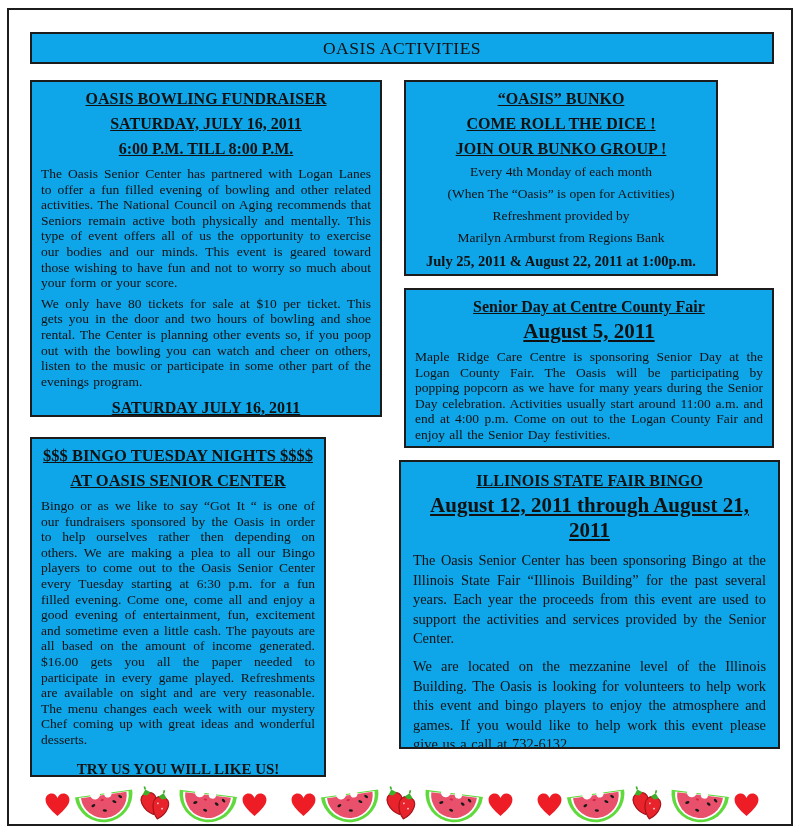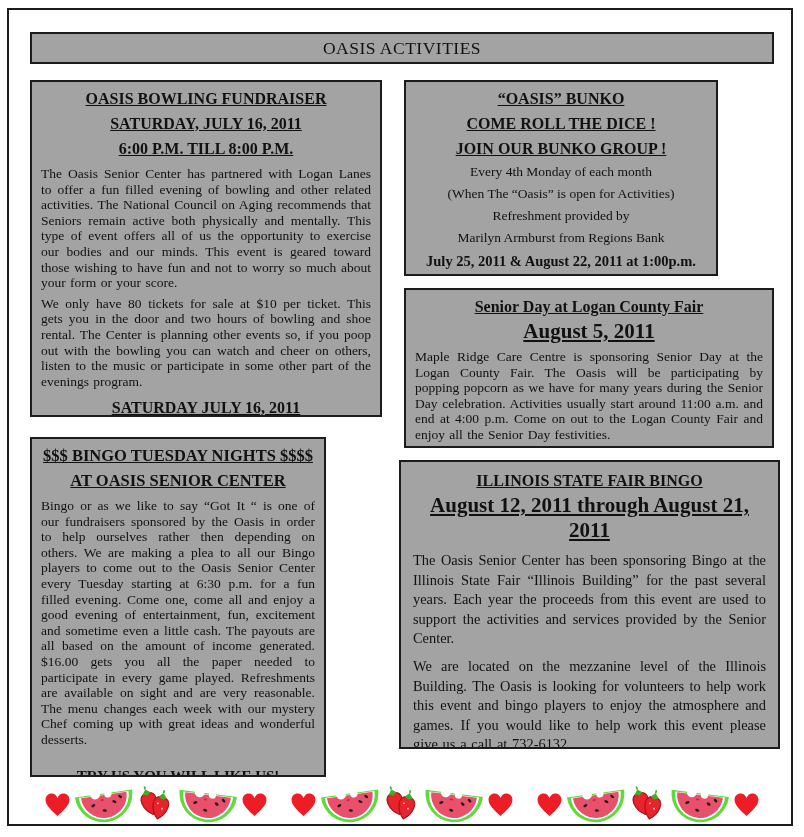--- a/index.html
+++ b/index.html
@@ -7,21 +7,21 @@
     position:relative;width:804px;height:837px;background:#fff;
     font-family:"Liberation Serif","DejaVu Serif",serif;color:#111;
     overflow:hidden;
   }
   .outer-frame{
     position:absolute;left:7px;top:8px;width:786px;height:818px;
     border:2px solid #1c1c1c;box-sizing:border-box;
   }
   .box{
     position:absolute;border:2px solid #1c1c1c;box-sizing:border-box;
-    background:#a3a3a3;overflow:hidden;padding:4px 9px;
+    background:#0ea5e9;overflow:hidden;padding:4px 9px;
   }
   .masthead{
     left:30px;top:32px;width:744px;height:32px;
     display:flex;align-items:center;justify-content:center;
     padding:0;
   }
   .masthead .title{font-size:17.5px;letter-spacing:.5px;font-weight:400;}
   
   .box-bowling{left:30px;top:80px;width:352px;height:337px;}
   .box-bingo{left:30px;top:437px;width:296px;height:340px;}
@@ -64,38 +64,38 @@
     <div class="h-line">6:00 P.M. TILL 8:00 P.M.</div>
     <p class="body-text">The Oasis Senior Center has partnered with Logan Lanes to offer a fun filled evening of bowling and other related activities. The National Council on Aging recommends that Seniors remain active both physically and mentally. This type of event offers all of us the opportunity to exercise our bodies and our minds. This event is geared toward those wishing to have fun and not to worry so much about your form or your score.</p>
     <p class="body-text">We only have 80 tickets for sale at $10 per ticket. This gets you in the door and two hours of bowling and shoe rental. The Center is planning other events so, if you poop out with the bowling you can watch and cheer on others, listen to the music or participate in some other part of the evenings program.</p>
     <div class="h-line" style="margin-top:6px;">SATURDAY JULY 16, 2011</div>
   </div>
 
   <div class="box box-bingo">
     <div class="h-line" style="font-size:16.5px;">$$$ BINGO TUESDAY NIGHTS $$$$</div>
     <div class="h-line" style="font-size:16.5px;">AT OASIS SENIOR CENTER</div>
     <p class="body-text">Bingo or as we like to say “Got It “ is one of our fundraisers sponsored by the Oasis in order to help ourselves rather then depending on others. We are making a plea to all our Bingo players to come out to the Oasis Senior Center every Tuesday starting at 6:30 p.m. for a fun filled evening. Come one, come all and enjoy a good evening of entertainment, fun, excitement and sometime even a little cash. The payouts are all based on the amount of income generated. $16.00 gets you all the paper needed to participate in every game played. Refreshments are available on sight and are very reasonable. The menu changes each week with our mystery Chef coming up with great ideas and wonderful desserts.</p>
-    <div class="center-line bold" style="margin-top:16px;">TRY US YOU WILL LIKE US!</div>
+    <div class="center-line bold" style="margin-top:9px;">TRY US YOU WILL LIKE US!</div>
     <div class="center-line bold">GREAT FOOD AVAILABLE</div>
     <div class="center-line bold">EVERY TUESDAY EVENING at 6:30 P.M.</div>
   </div>
 
   <div class="box box-bunko">
     <div class="h-line">“OASIS” BUNKO</div>
     <div class="h-line">COME ROLL THE DICE !</div>
     <div class="h-line">JOIN OUR BUNKO GROUP !</div>
     <div class="center-line">Every 4th Monday of each month</div>
     <div class="center-line">(When The “Oasis” is open for Activities)</div>
     <div class="center-line">Refreshment provided by</div>
     <div class="center-line">Marilyn Armburst from Regions Bank</div>
     <div class="center-line bold" style="font-size:14.5px;">July 25, 2011 &amp; August 22, 2011 at 1:00p.m.</div>
   </div>
 
   <div class="box box-seniorday">
-    <div class="h-line">Senior Day at Logan County Fair</div>
+    <div class="h-line">Senior Day at Centre County Fair</div>
     <div class="h-line small">August 5, 2011</div>
     <p class="body-text">Maple Ridge Care Centre is sponsoring Senior Day at the Logan County Fair. The Oasis will be participating by popping popcorn as we have for many years during the Senior Day celebration. Activities usually start around 11:00 a.m. and end at 4:00 p.m. Come on out to the Logan County Fair and enjoy all the Senior Day festivities.</p>
   </div>
 
   <div class="box box-statefair">
     <div class="h-line">ILLINOIS STATE FAIR BINGO</div>
     <div class="h-line small">August 12, 2011  through August 21, 2011</div>
     <p class="body-text">The Oasis Senior Center has been sponsoring Bingo at the Illinois State Fair “Illinois Building” for the past several years. Each year the proceeds from this event are used to support the activities and services provided by the Senior Center.</p>
     <p class="body-text">We are located on the  mezzanine level of the Illinois Building. The Oasis is looking for volunteers to help work this event and bingo players to enjoy the atmosphere and games. If you would like to help work this event please give us a call at 732-6132.</p>
     <div class="fair-art">

